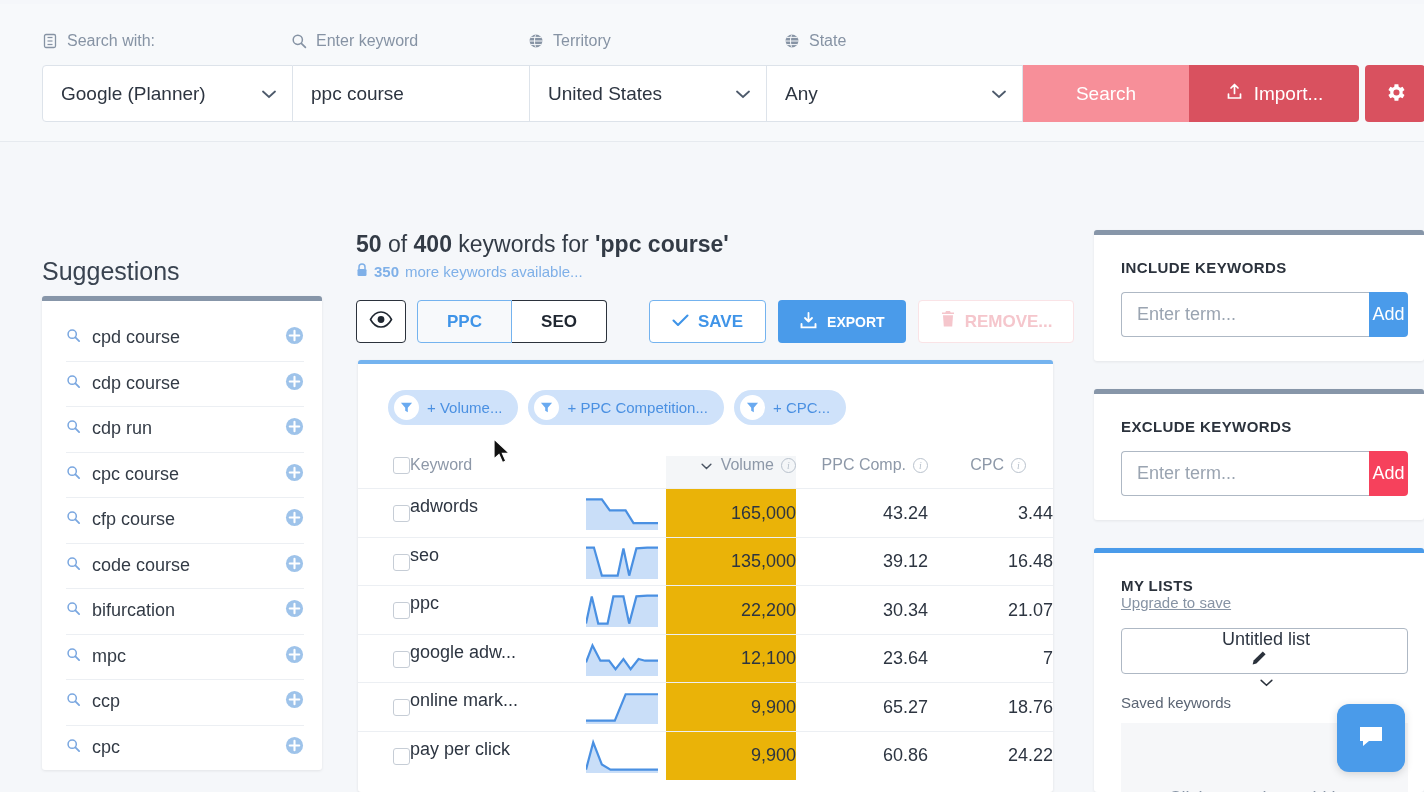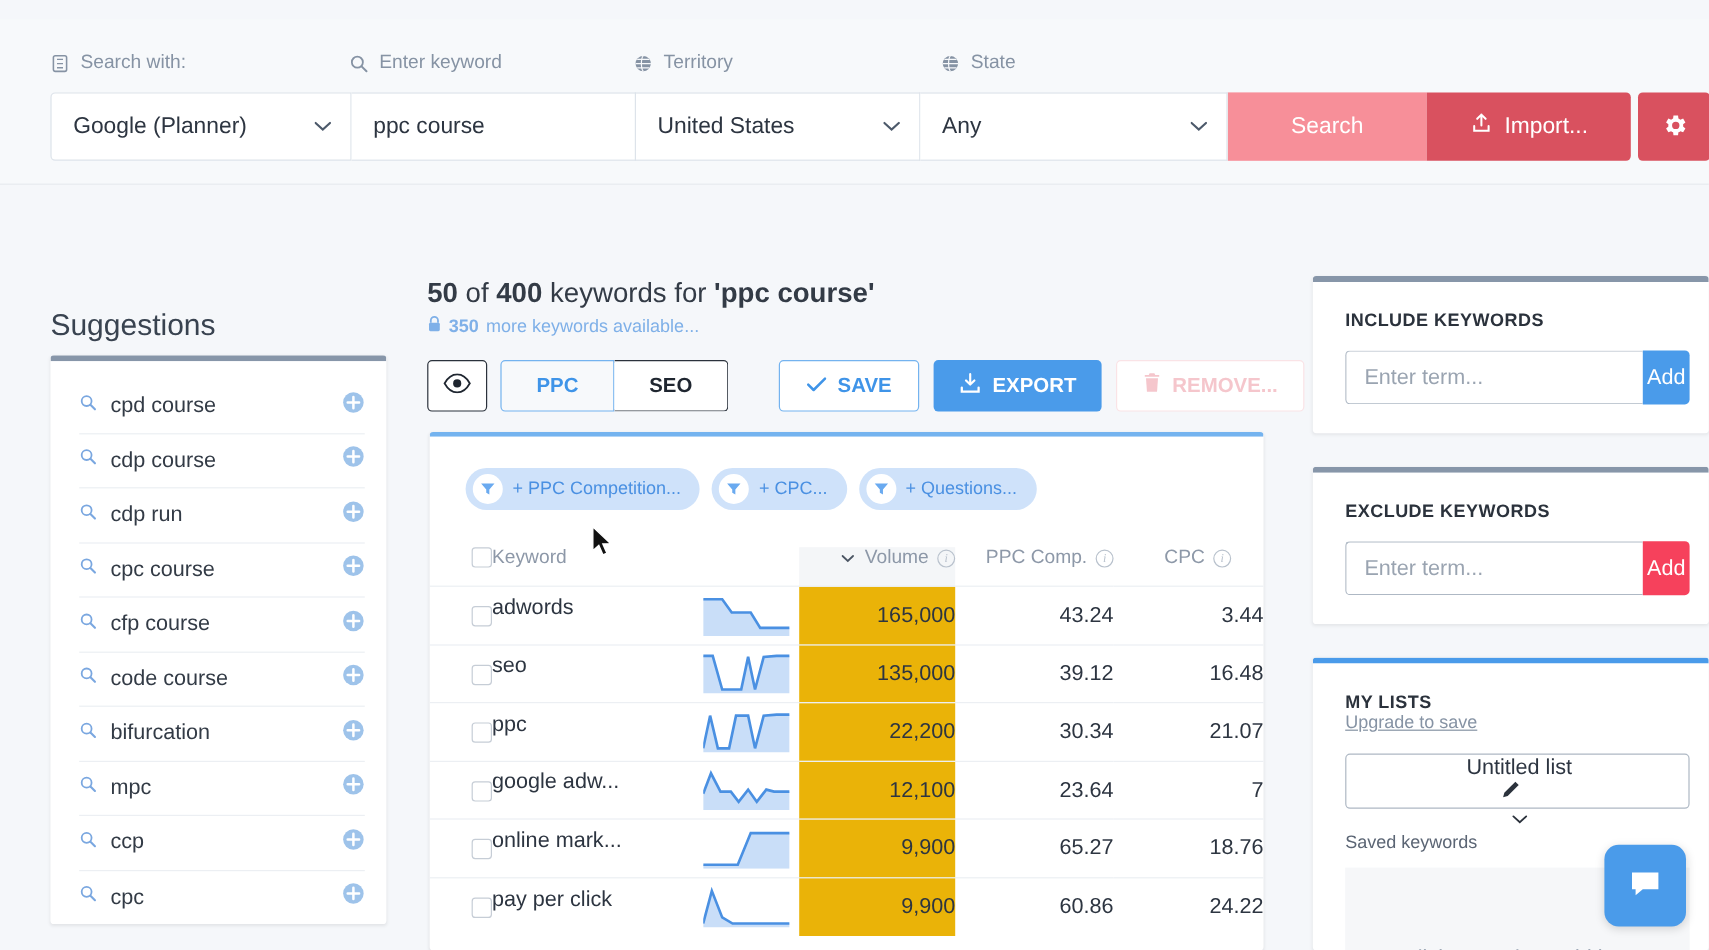--- a/index.html
+++ b/index.html
@@ -5,21 +5,21 @@
   * { box-sizing: border-box; margin: 0; padding: 0; }
   html, body {
     width: 1424px; height: 792px;
     font-family: "Liberation Sans", sans-serif;
     background: #f5f7fa;
     overflow: hidden;
   }
 
   
   .topbar {
-    position: absolute; left: 0; top: 16px; width: 1424px; height: 138px;
+    position: absolute; left: 0; top: 4px; width: 1424px; height: 138px;
     background: #f7f9fb;
     border-bottom: 1px solid #e6eaef;
   }
   .tb-labels { position: absolute; left: 0; top: 28px; width: 100%; height: 26px; }
   .tb-label {
     position: absolute; display: flex; align-items: center; gap: 9px;
     color: #8693a4; font-size: 16px; white-space: nowrap;
   }
   .tb-label svg { display: block; }
   .tb-fields {
@@ -110,21 +110,21 @@
   .seg-ppc { color: #3f94e8; border: 1.5px solid #74b3ef; border-radius: 4px 0 0 4px; background: #f7f9fb; }
   .seg-seo { color: #1f2630; border: 1.5px solid #2b323c; border-left: none; border-radius: 0 4px 4px 0; }
   .btn-save {
     margin-left: 42px; height: 43px; padding: 0 22px; display: flex;
     align-items: center; justify-content: center; gap: 9px; font-size: 17px;
     font-weight: 700; color: #3f94e8; background: #fff;
     border: 1.5px solid #74b3ef; border-radius: 4px; cursor: pointer;
   }
   .btn-export {
     margin-left: 12px; height: 43px; padding: 0 21px; display: flex;
-    align-items: center; justify-content: center; gap: 9px; font-size: 17px;
+    align-items: center; justify-content: center; gap: 9px; font-size: 14px;
     font-weight: 700; color: #fff; background: #4a9bea;
     border: none; border-radius: 4px; cursor: pointer;
   }
   .btn-remove {
     margin-left: 12px; height: 43px; padding: 0 21px; display: flex;
     align-items: center; justify-content: center; gap: 9px; font-size: 17px;
     font-weight: 700; color: #f5c6cc; background: #fff;
     border: 1.5px solid #fae3e6; border-radius: 4px; cursor: pointer;
   }
 
@@ -505,37 +505,37 @@
 </div>
 
 <div class="res-card">
   <div class="chips">
     <div class="chip">
       <span class="chip-ico">
           <svg width="13" height="13" viewBox="0 0 14 14">
             <path d="M1 2h12l-4.6 5.4V12L5.6 10.4V7.4L1 2z" fill="#6aaaf0"></path>
           </svg>
         </span>
-      <span>+ PPC Competition...</span>
+      <span>+ Volume...</span>
     </div>
     <div class="chip">
       <span class="chip-ico">
           <svg width="13" height="13" viewBox="0 0 14 14">
             <path d="M1 2h12l-4.6 5.4V12L5.6 10.4V7.4L1 2z" fill="#6aaaf0"></path>
           </svg>
         </span>
-      <span>+ CPC...</span>
+      <span>+ PPC Competition...</span>
     </div>
     <div class="chip">
       <span class="chip-ico">
           <svg width="13" height="13" viewBox="0 0 14 14">
             <path d="M1 2h12l-4.6 5.4V12L5.6 10.4V7.4L1 2z" fill="#6aaaf0"></path>
           </svg>
         </span>
-      <span>+ Questions...</span>
+      <span>+ CPC...</span>
     </div>
   </div>
 
   <table class="kw">
     <thead>
       <tr>
         <th class="col-chk">
           <span class="cb"></span>
         </th>
         <th class="col-kw">Keyword</th>

